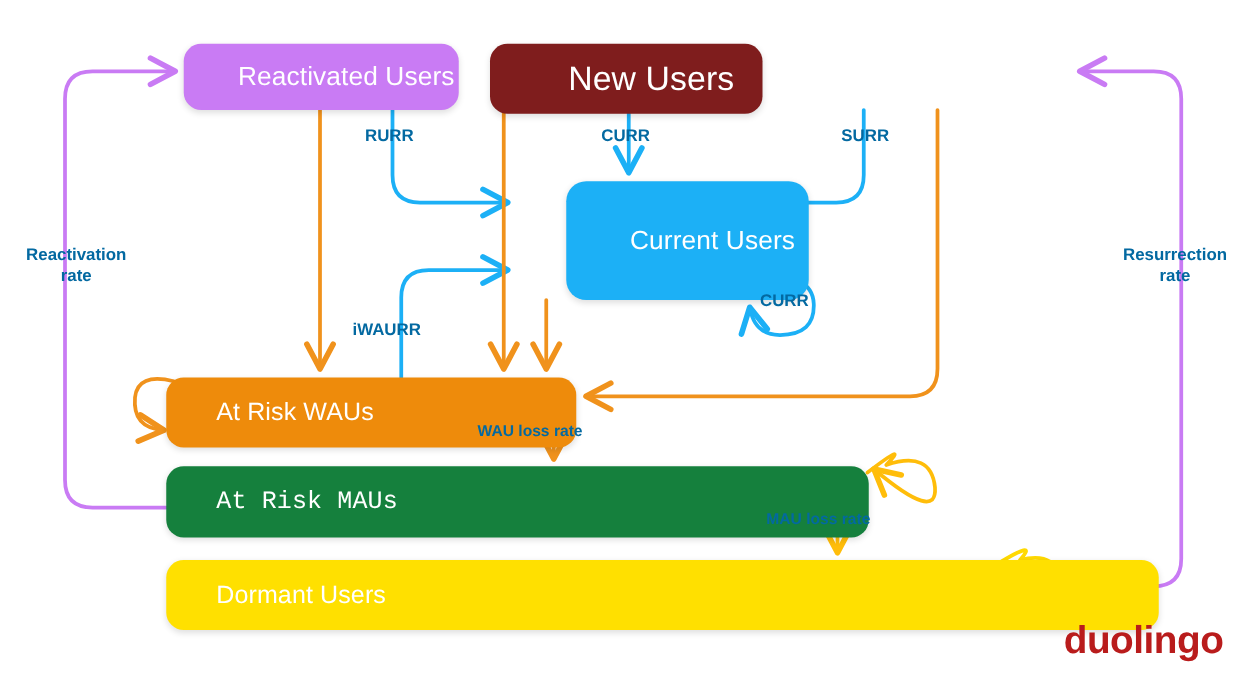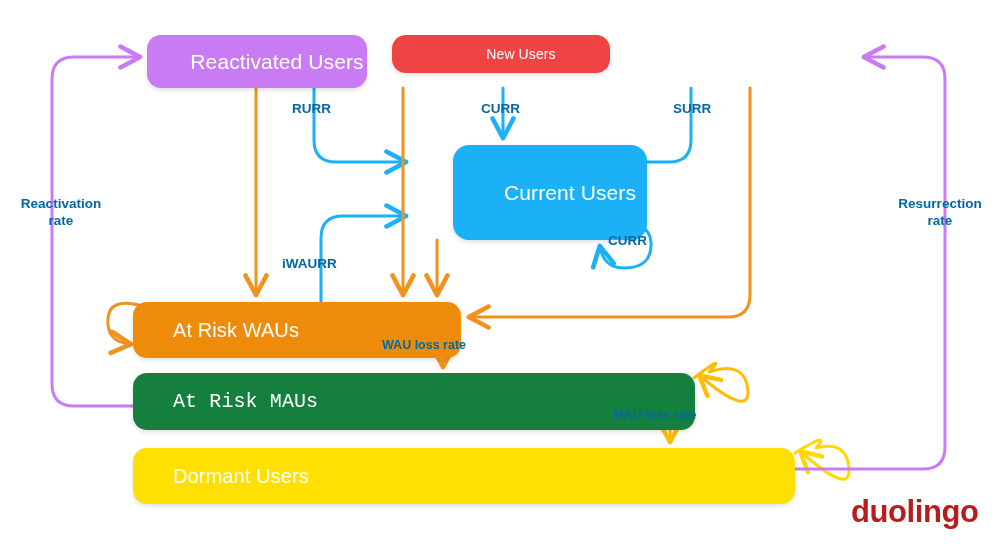--- a/index.html
+++ b/index.html
@@ -31,26 +31,26 @@
     letter-spacing:.1px;
     box-shadow:0 2px 5px rgba(0,0,0,.13);
     z-index:3;
     padding-left:40px;
   }
   .node.centered{justify-content:center;}
   .node.lefted{justify-content:flex-start;}
   .node-label{white-space:nowrap;}
 
   .n-react{left:147px;top:35px;width:220px;height:53px;background:#C97BF4;font-size:21px;}
-  .n-new{left:392px;top:35px;width:218px;height:38px;background:#ef4444;font-size:14px;}
+  .n-new{left:392px;top:35px;width:218px;height:56px;background:#7f1d1d;font-size:27px;}
   .n-resur{left:637px;top:35px;width:220px;height:53px;background:#C97BF4;font-size:21px;}
   .n-current{left:413px;top:145px;width:194px;height:95px;background:#1CB0F6;font-size:21px;border-radius:16px;margin-left:40px;}
   .n-wau{left:133px;top:302px;width:328px;height:56px;background:#EE8B0B;font-size:20px;}
   .n-mau{left:133px;top:373px;width:562px;height:57px;background:#15803d;font-size:20px;font-family:Liberation Mono, monospace;}
-  .n-dorm{left:133px;top:448px;width:662px;height:56px;background:#FFE000;font-size:20px;}
+  .n-dorm{left:133px;top:448px;width:794px;height:56px;background:#FFE000;font-size:20px;}
 
   .edge-label{
     position:absolute;
     font-weight:bold;
     color:#0369a1;
     white-space:nowrap;
     z-index:4;
     line-height:1.25;
   }
   .lbl-rurr{left:292px;top:101px;font-size:13.5px;}

